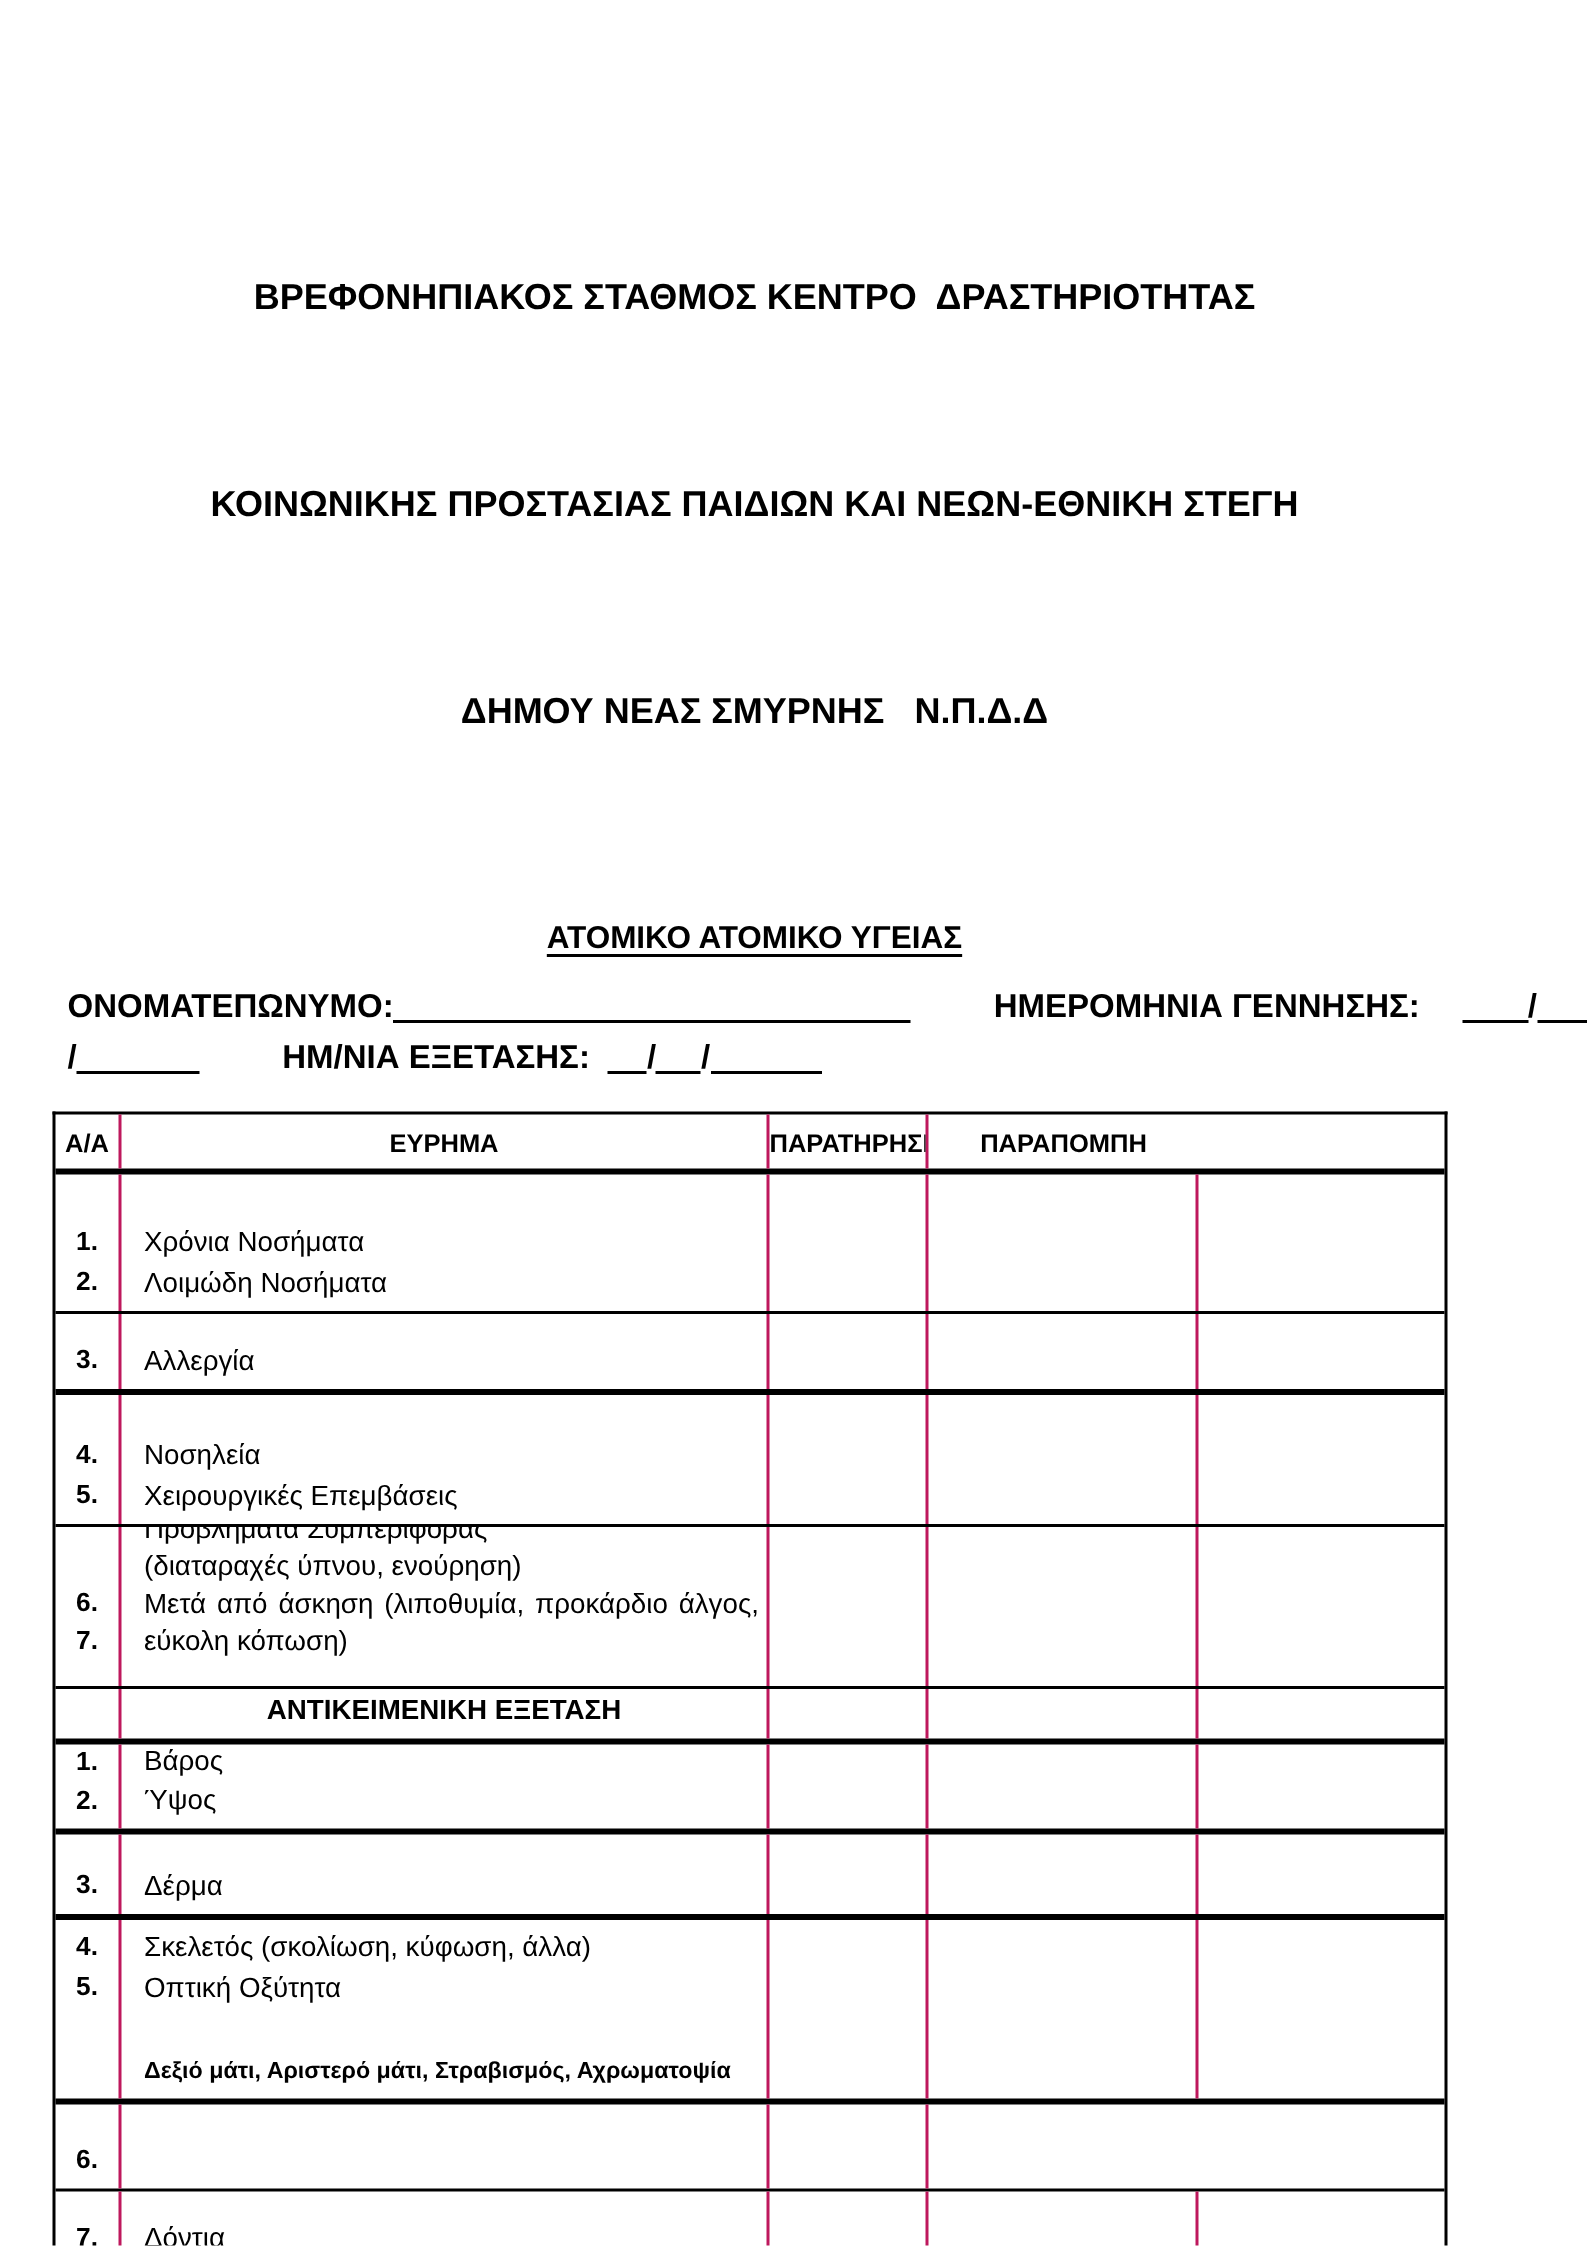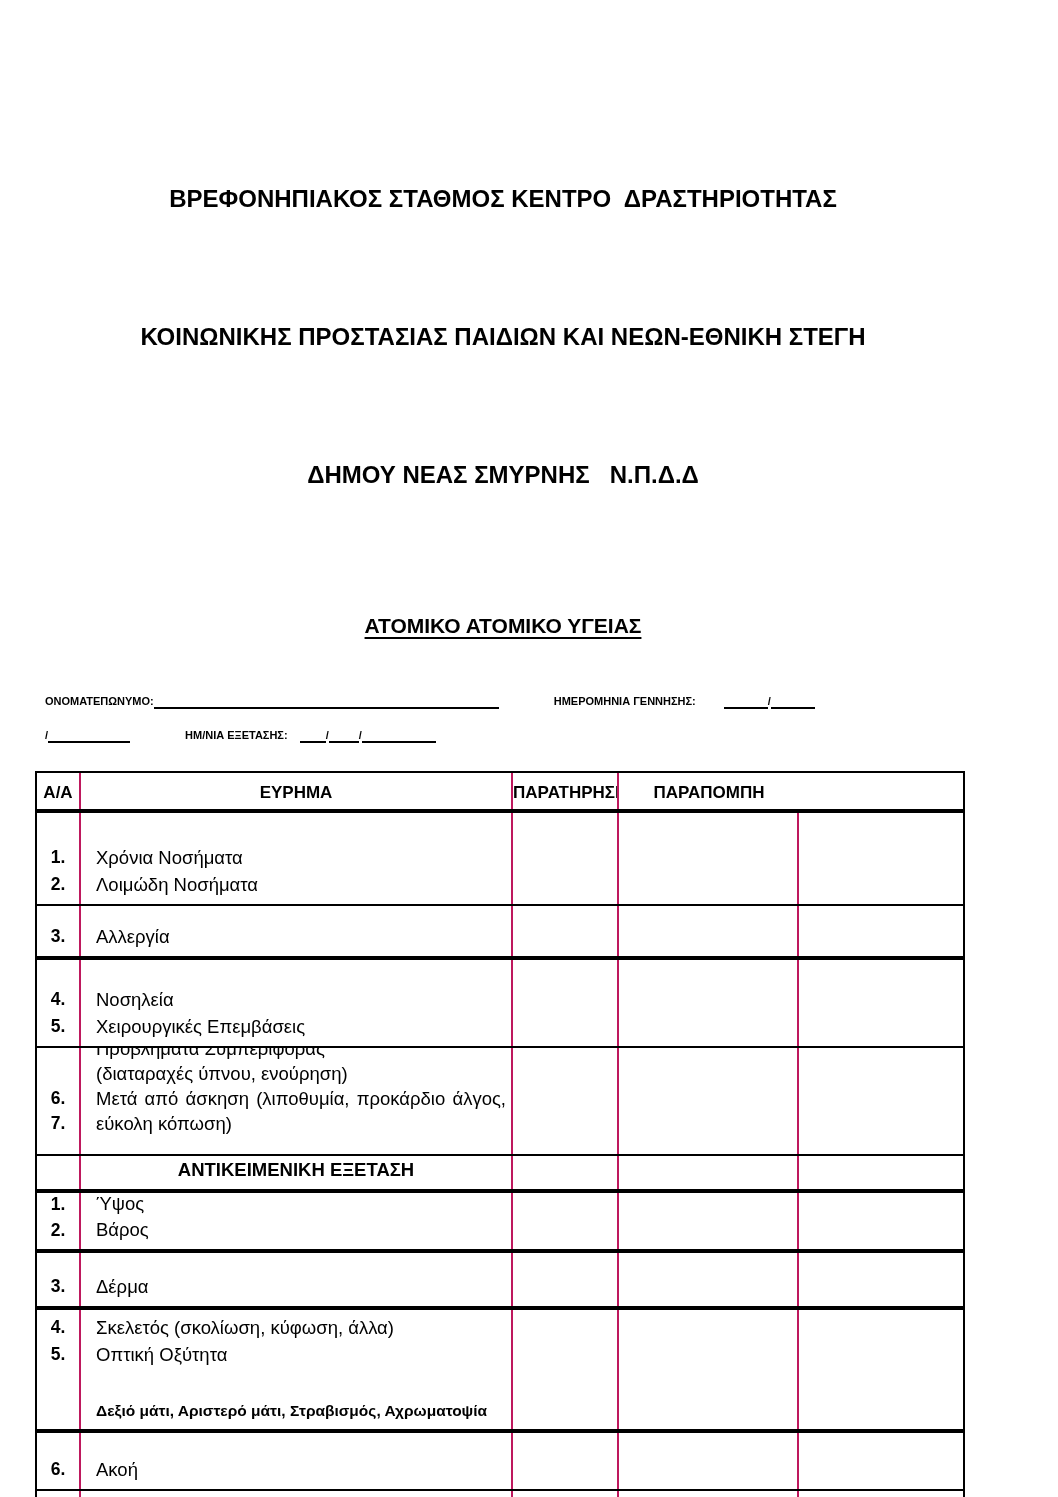--- a/index.html
+++ b/index.html
@@ -15,21 +15,21 @@
   
   .titles {
     padding-top: 84px; text-align: center;
     font-weight: bold; font-size: 24px; line-height: 46px;
     white-space: pre-wrap;
   }
   .subtitle { margin-top: 24px; text-align: center; font-size: 21px; font-weight: bold; }
   .subtitle .u { text-decoration: underline; text-decoration-thickness: 2px; text-underline-offset: 4px; }
 
   
-  .fields { margin-top: 46px; font-size: 11px; font-weight: bold; white-space: nowrap; }
+  .fields { margin-top: 16px; font-size: 22px; font-weight: bold; white-space: nowrap; }
   .fline { height: 34px; line-height: 34px; }
   .blank {
     display: inline-block; height: 0; border-bottom: 2px solid #000;
     vertical-align: -4px;
   }
   .b345 { width: 345px; } .b44 { width: 44px; }
   .b82 { width: 82px; } .b26 { width: 26px; } .b30 { width: 30px; } .b74 { width: 74px; }
   .gap55 { display: inline-block; width: 55px; } .gap28 { display: inline-block; width: 28px; }
   .gap12 { display: inline-block; width: 12px; }
 
@@ -170,22 +170,22 @@
           <div class="cell"></div>
           <div class="cell"></div>
           <div class="cell"></div>
         </div>
         <div class="trow r-exam-1-2 thick">
           <div class="cell aa">
             <div class="line">1.</div>
             <div class="line">2.</div>
           </div>
           <div class="cell hist">
+            <div class="line">Βάρος</div>
             <div class="line">Ύψος</div>
-            <div class="line">Βάρος</div>
           </div>
           <div class="cell"></div>
           <div class="cell"></div>
           <div class="cell"></div>
         </div>
         <div class="trow r-exam-3 thick">
           <div class="cell aa">
             <div class="line">3.</div>
           </div>
           <div class="cell hist">
@@ -207,23 +207,20 @@
             <div class="line note push">Δεξιό μάτι, Αριστερό μάτι, Στραβισμός, Αχρωματοψία</div>
           </div>
           <div class="cell"></div>
           <div class="cell"></div>
           <div class="cell"></div>
         </div>
         <div class="trow r-exam-6">
           <div class="cell aa">
             <div class="line">6.</div>
           </div>
-          <div class="cell hist">
-            <div class="line">Ακοή</div>
-          </div>
           <div class="cell"></div>
           <div class="cell"></div>
           <div class="cell"></div>
         </div>
         <div class="trow r-exam-7 thick">
           <div class="cell aa">
             <div class="line">7.</div>
           </div>
           <div class="cell hist">
             <div class="line">Δόντια</div>

